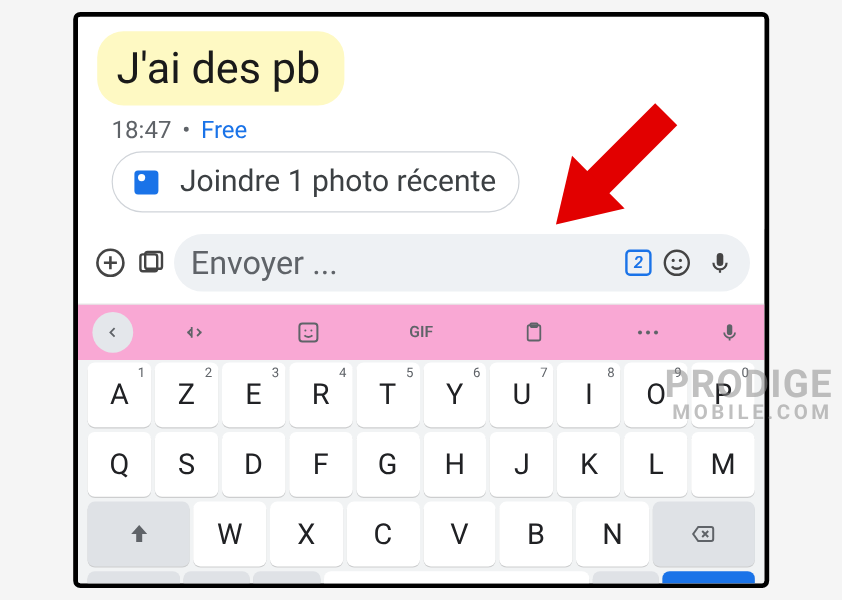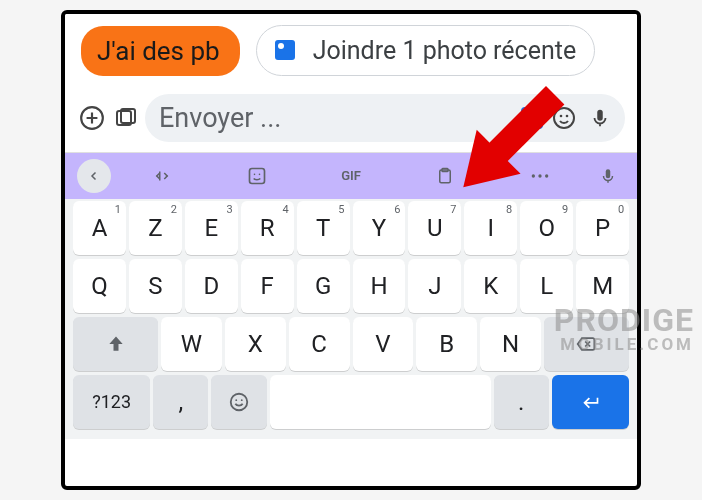--- a/index.html
+++ b/index.html
@@ -1,31 +1,31 @@
 <!DOCTYPE html>
 <html><head>
 <meta charset="utf-8">
 <style>
 *{margin:0;padding:0;box-sizing:border-box;font-family:-apple-system,Roboto,Arial,sans-serif;-webkit-user-select:none}
 body{width:702px;height:500px;background:#f5f5f5;display:flex;justify-content:center;align-items:center;position:relative}
 .frame{width:580px;height:480px;background:#fff;position:relative;border:4px solid #000;border-radius:6px;overflow:hidden}
 .chat{padding:8px 16px 0;background:#fff}
-.bubble{display:inline-block;background:#f97316;border-radius:22px;padding:10px 20px 10px 16px;font-size:26px;color:#1a1a1a;margin-top:4px}
+.bubble{display:inline-block;background:#fef9c3;border-radius:22px;padding:10px 20px 10px 16px;font-size:36px;color:#1a1a1a;margin-top:4px}
 .meta{font-size:20px;color:#5f6368;margin:8px 0 4px 12px}
 .meta .dot{color:#5f6368;margin:0 4px}
 .meta .free{color:#1a73e8}
 .suggest{display:inline-flex;align-items:center;border:1px solid #d0d4d9;border-radius:28px;padding:10px 18px;font-size:25px;color:#3c4043;margin:2px 0 14px 12px;gap:18px}
 .sug-icon{width:20px;height:20px;background:#1a73e8;border-radius:3px;position:relative}
 .sug-icon::after{content:'';position:absolute;width:6px;height:6px;background:#fff;border-radius:50%;top:3px;left:3px}
 .compose{display:flex;align-items:center;padding:4px 12px 10px;border-bottom:1px solid #e0e0e0;gap:4px}
 .cbtn{width:30px;height:30px;display:flex;align-items:center;justify-content:center;color:#444}
 .input-pill{flex:1;background:#eef1f4;border-radius:26px;display:flex;align-items:center;padding:8px 10px 8px 14px;gap:6px}
 .input-txt{flex:1;font-size:27px;color:#5f6368}
 .badge{width:22px;height:22px;border:2px solid #1a73e8;border-radius:4px;display:flex;align-items:center;justify-content:center;font-size:14px;color:#1a73e8;font-style:italic;font-weight:600}
-.toolbar{display:flex;align-items:flex-end;padding:6px 12px;gap:8px;background:#c4b5fd}
+.toolbar{display:flex;align-items:flex-end;padding:6px 12px;gap:8px;background:#f9a8d4}
 .tchip{width:34px;height:34px;background:#e4e7eb;border-radius:18px;display:flex;align-items:center;justify-content:center;color:#5f6368}
 .tbtn{flex:1;height:34px;display:flex;align-items:center;justify-content:center;color:#5f6368;font-size:13px;font-weight:600}
 .kbd{background:#f1f3f4;padding:0 4px 8px}
 .krow{display:flex;padding:2px 4px;gap:3px}
 .key{flex:1;height:54px;background:#fff;border-radius:6px;display:flex;align-items:center;justify-content:center;font-size:24px;color:#202124;position:relative;box-shadow:0 1px 0 rgba(0,0,0,.15)}
 .key sup{position:absolute;top:2px;right:5px;font-size:11px;color:#5f6368}
 .key.fn{background:#dfe2e6}
 .key.wide{flex:1.4}
 .key.space{flex:4}
 .key.enter{background:#1a73e8;color:#fff;flex:1.4}
@@ -34,20 +34,23 @@
 .watermark small{display:block;font-size:17px;letter-spacing:3px}
 svg{display:block}
 </style>
 </head>
 <body>
 
 <div class="frame">
 
   <div class="chat">
     <div class="bubble">J'ai des pb</div>
+    <div class="meta">
+      <span>18:47</span><span class="dot"> • </span><span class="free">Free</span>
+    </div>
     <div class="suggest">
       <span class="sug-icon"></span>
       <span>Joindre 1 photo récente</span>
     </div>
   </div>
 
   <div class="compose">
     <div class="cbtn">
       <svg width="26" height="26" viewBox="0 0 24 24">
           <circle cx="12" cy="12" r="10" fill="none" stroke="#444" stroke-width="2"></circle>

